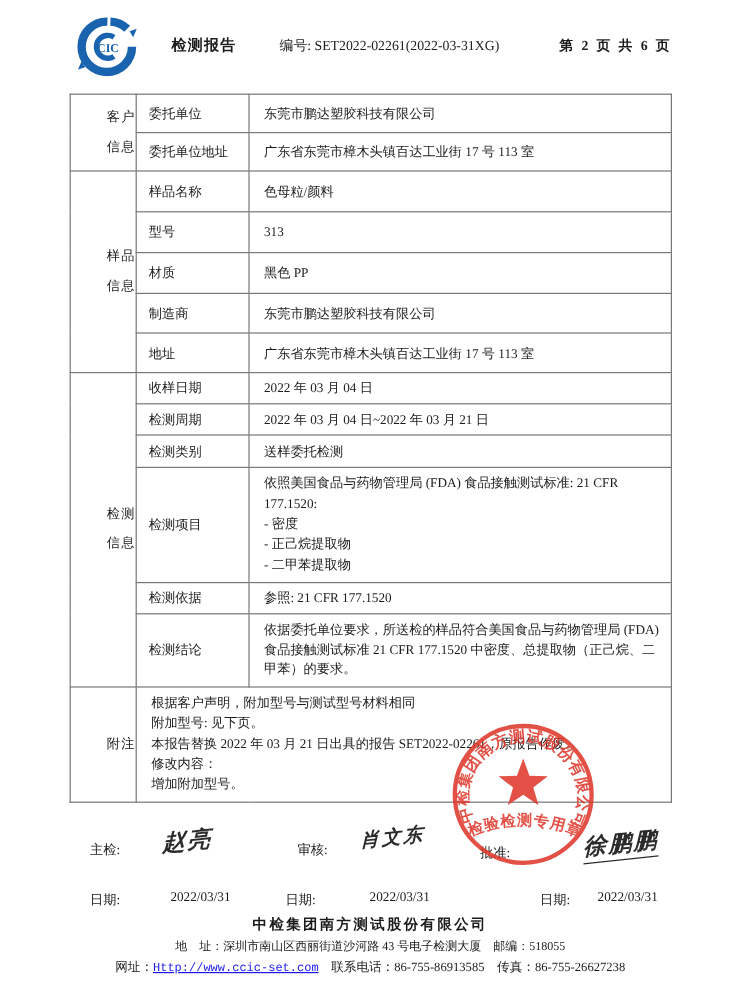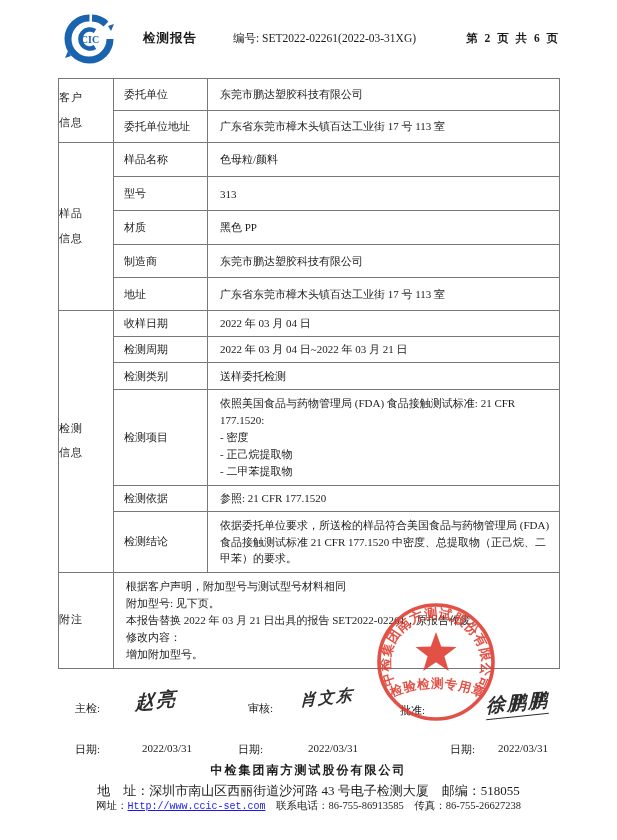--- a/index.html
+++ b/index.html
@@ -11,34 +11,34 @@
     color:#1c1c1c;
   }
   
   .hdr-title { position:absolute; left:143px; top:30px; font-size:12.5px; font-weight:bold; letter-spacing:1px; }
   .hdr-no   { position:absolute; left:233px; top:31px; font-size:11.5px; font-weight:normal; }
   .hdr-page { position:absolute; right:57px; top:31px; font-size:11.5px; font-weight:bold; letter-spacing:2px; }
   .logo { position:absolute; left:62px; top:14px; width:55px; height:50px; }
   
   table.rpt { position:absolute; left:58px; top:78px; width:501px; border-collapse:collapse; table-layout:fixed; }
   table.rpt td { border:1px solid #777; font-size:11px; vertical-align:middle; overflow:hidden; }
-  td.sec { text-align:left; white-space:pre-line; line-height:2.2; letter-spacing:1px;font-family:Liberation Mono, monospace; }
+  td.sec { text-align:right; white-space:pre-line; line-height:2.2; letter-spacing:1px; }
   td.fld { padding-left:10px; }
   td.val { padding-left:12px; padding-right:8px;margin-top:19px; }
   td.ml  { white-space:pre-line; line-height:17px; padding-top:5px; padding-bottom:5px; }
   
   .abs { position:absolute; font-size:11px; }
   .sig { font-style:italic; font-weight:bold; font-size:19px; color:#151515;
          transform:rotate(-6deg) skewX(-6deg); letter-spacing:2px; opacity:.9; }
   
   .stamp { position:absolute; left:375px; top:601px; width:122px; height:124px; opacity:.87; pointer-events:none; }
   
   .foot { position:absolute; left:0; width:617px; text-align:center; }
   .foot.company { top:762px; font-size:12px; font-weight:bold; letter-spacing:2px; }
-  .foot.addr    { top:782px; font-size:13px; }
+  .foot.addr    { top:782px; font-size:10px; }
   .foot.web     { top:799px; font-size:10.5px; }
   .url { color:#1a1aee; text-decoration:underline; font-family:"Liberation Mono","DejaVu Sans Mono",monospace; font-size:10px;text-align:center; }
 </style>
 </head>
 <body>
 
 <div class="page">
 
   <svg class="logo" viewBox="0 0 55 50">
     <g fill="none" stroke="#1a63ae">

